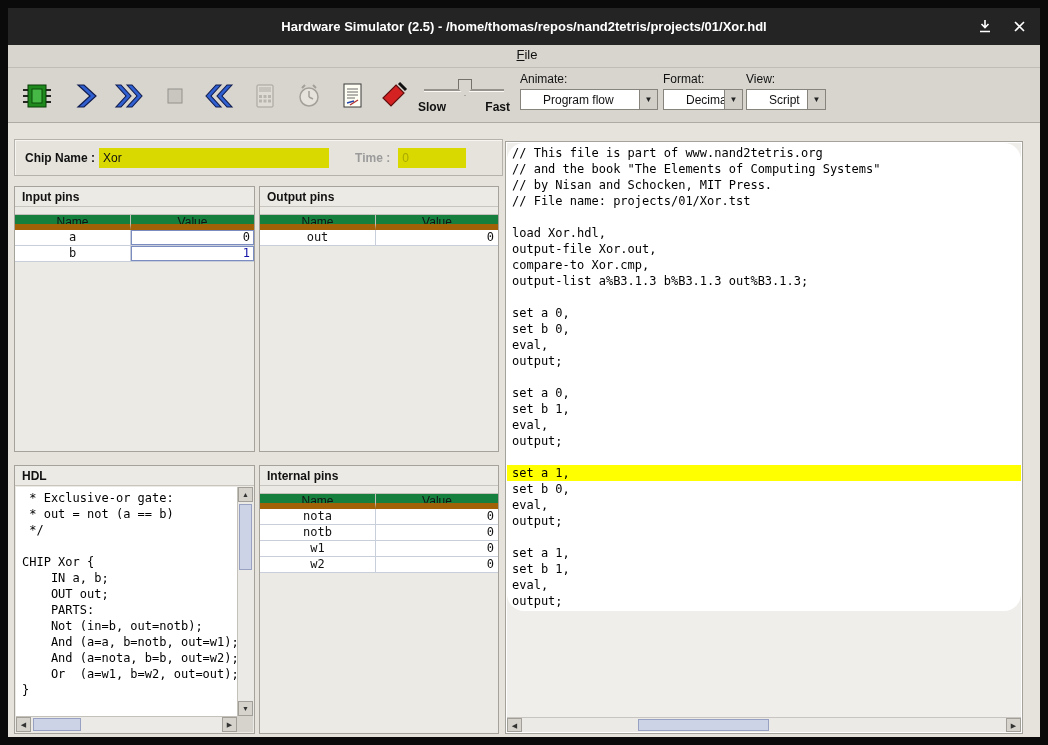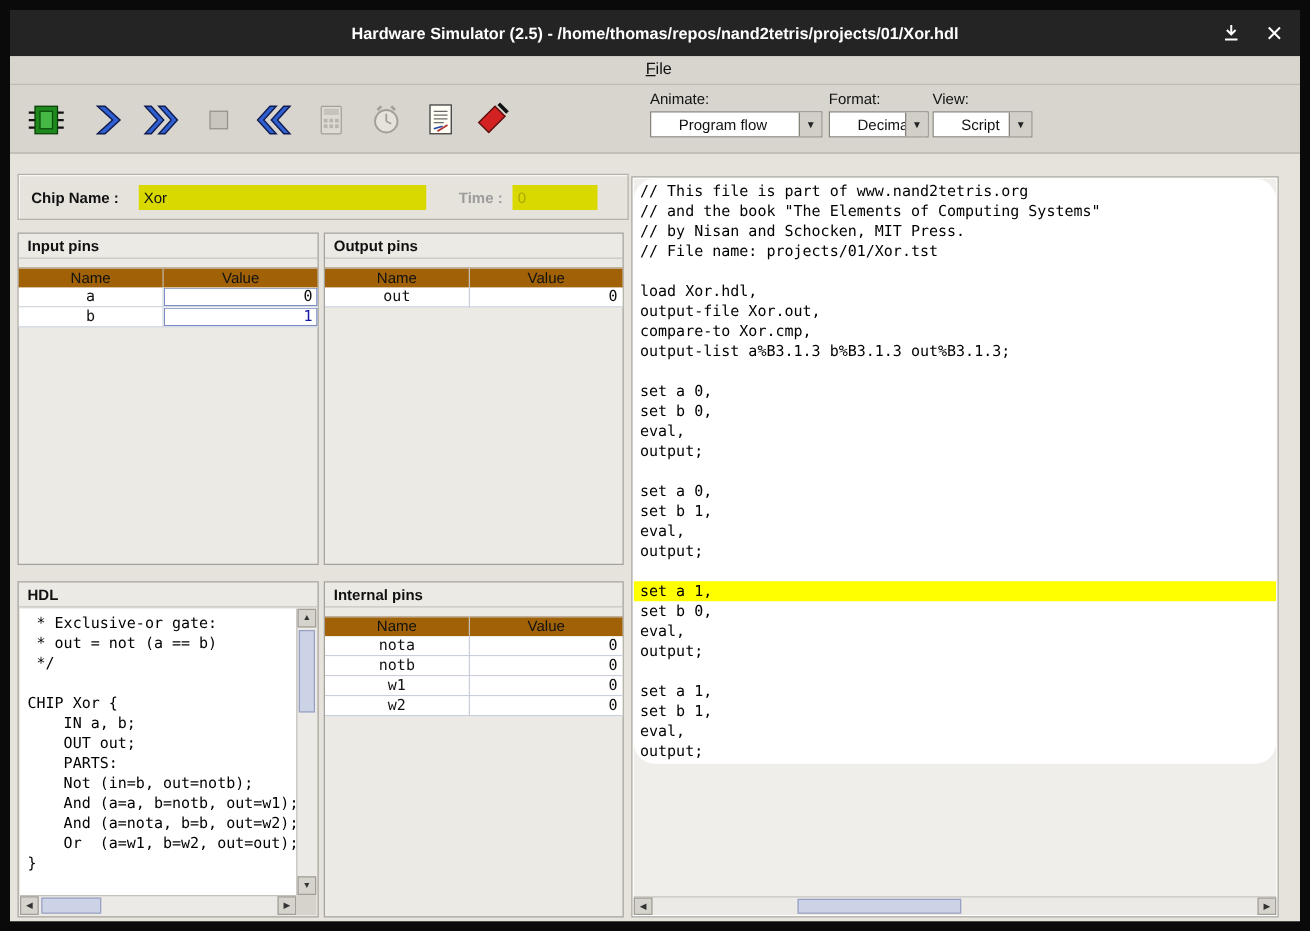--- a/index.html
+++ b/index.html
@@ -36,40 +36,40 @@
   .combo .arrow{width:18px;background:#d2cfc8;border-left:1px solid #87847d;display:flex;align-items:center;justify-content:center;
                 font-size:8px;color:#222;}
 
   
   .main{position:absolute;left:0;top:115px;right:0;bottom:0;background:#e6e3dc;}
 
   .chiprow{position:absolute;left:6px;top:16px;width:489px;height:37px;border:1px solid #b5b2ab;
            box-shadow:inset 1px 1px 0 #f7f5f1;display:flex;align-items:center;}
   .chiplabel{font-weight:bold;font-size:12px;color:#111;margin-left:10px;white-space:nowrap;}
   .yfield{height:20px;background:#d9d900;font-size:12px;line-height:20px;padding-left:4px;overflow:hidden;white-space:nowrap;}
-  .chipfield{margin-left:16px;width:230px;color:#111;}
+  .chipfield{margin-left:4px;width:230px;color:#111;}
   .timelabel{margin-left:26px;color:#9b9b9b;font-weight:bold;font-size:12px;}
   .timefield{margin-left:8px;width:68px;color:#a9a900;}
 
   .panel{position:absolute;background:#eceae4;border:1px solid #a5a29b;}
   .ptitle{height:20px;line-height:20px;padding-left:7px;font-weight:bold;font-size:12px;color:#111;
           border-bottom:1px solid #c8c5bf;}
   .panel-input{left:6px;top:63px;width:241px;height:266px;}
   .panel-output{left:251px;top:63px;width:240px;height:266px;}
   .panel-hdl{left:6px;top:342px;width:241px;height:269px;}
   .panel-internal{left:251px;top:342px;width:240px;height:269px;}
   .panel-script{left:497px;top:18px;width:518px;height:593px;background:#fff;}
 
   
   .ptable{margin-top:7px;font-size:12px;}
   .trow{display:flex;height:16px;line-height:15px;}
   .tcell{overflow:hidden;white-space:nowrap;}
   .c0{width:116px;}
   .c1{flex:1;}
-  .hcell{background:#a16207;text-align:center;border-top:1px solid #c3c0ba;border-bottom:1px solid #a16207;
+  .hcell{background:#15803d;text-align:center;border-top:1px solid #c3c0ba;border-bottom:6px solid #a16207;
          border-right:1px solid #c3c0ba;font-family:"Liberation Sans",sans-serif;color:#111;}
   .hcell:last-child{border-right:none;}
   .ncell{background:#fff;text-align:center;font-family:"DejaVu Sans Mono",monospace;
          border-right:1px solid #c9cfda;border-bottom:1px solid #c9cfda;color:#111;}
   .vcell{background:#fff;text-align:right;padding-right:4px;font-family:"DejaVu Sans Mono",monospace;
          border-bottom:1px solid #c9cfda;color:#111;}
   .vcell.edit{box-shadow:inset 0 0 0 1px #7b8cc0;}
 
   
   .codeview{position:absolute;left:1px;top:21px;right:17px;bottom:17px;background:#fff;overflow:hidden;
@@ -201,20 +201,28 @@
           <path d="M12,24 L20,19" stroke="#b03030" stroke-width="1.4"></path>
         </svg>
       </div>
       <div class="tbtn" style="left:364px">
         <svg width="30" height="30" viewBox="0 0 30 30">
           <line x1="21" y1="2" x2="28" y2="9" stroke="#111" stroke-width="3"></line>
           <polygon points="18,4 26,12 13,25 5,17" fill="#d42222" stroke="#5e0f0f" stroke-width="1.2"></polygon>
         </svg>
       </div>
 
+      <div class="slider">
+        <div class="track"></div>
+        <div class="thumb"></div>
+        <div class="labels">
+          <span>Slow</span>
+          <span>Fast</span>
+        </div>
+      </div>
 
       <div class="cgroup" style="left:512px;width:138px">
         <div class="clabel">Animate:</div>
         <div class="combo">
           <span class="val">Program flow</span>
           <span class="arrow">▼</span>
         </div>
       </div>
       <div class="cgroup" style="left:655px;width:80px">
         <div class="clabel">Format:</div>

